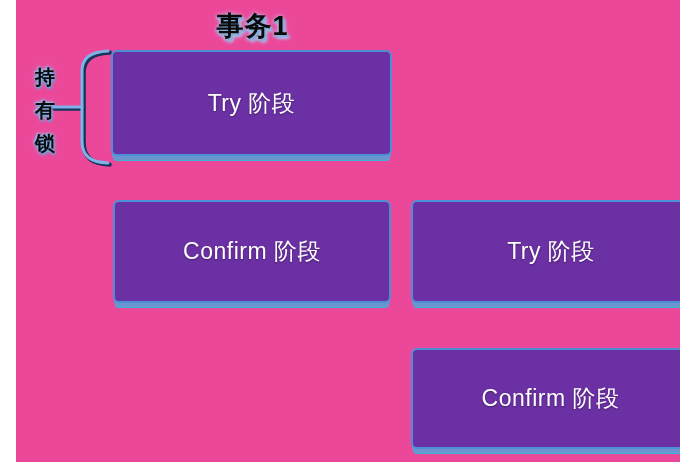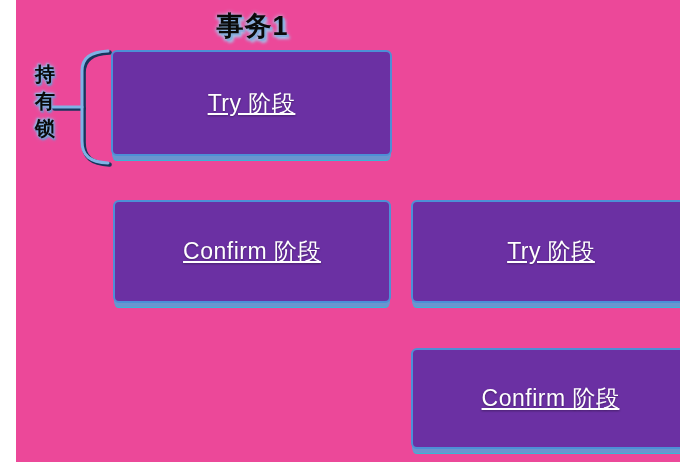--- a/index.html
+++ b/index.html
@@ -28,21 +28,21 @@
   }
   .col-header.t1{left:95px;top:8px;width:283px;}
   .col-header.t2{left:395px;top:10px;width:281px;}
 
   
   .side-label{
     position:absolute;
     left:16px;top:61px;width:26px;
     font-size:20px;
     font-weight:700;
-    line-height:27px;
+    line-height:33px;
     color:#0a0a0a;
     word-break:break-all;
     text-align:center;
     text-shadow:
       0 0 2px #7fb2e5,
       0 0 5px #8db8e8,
       1px 2px 2px #5c94d0,
       -1px -1px 2px #9fc4ec;
   }
 
@@ -59,21 +59,20 @@
       0 5px 0 -1px #6a95cf,
       0 7px 0 -2px #38b6d6;
     display:flex;
     align-items:center;
     justify-content:center;
     color:#ffffff;
     font-size:23px;
     letter-spacing:0.5px;
     text-shadow:0 1px 2px rgba(0,0,0,0.35);
     box-sizing:border-box;
-    text-decoration:underline;
   }
   .phase-box.t1-try{left:95px;top:50px;width:281px;height:106px;}
   .phase-box.t1-confirm{left:97px;top:200px;width:278px;height:103px;}
   .phase-box.t2-try{left:395px;top:200px;width:280px;height:103px;}
   .phase-box.t2-confirm{left:395px;top:348px;width:279px;height:101px;}
 </style>
 </head>
 <body>
 
 <div class="stage">

